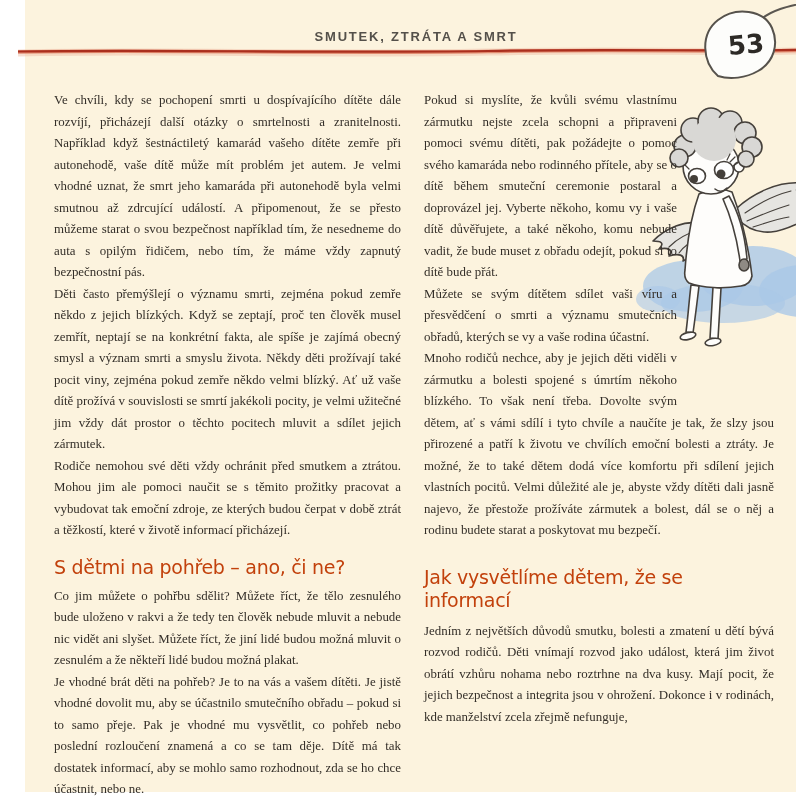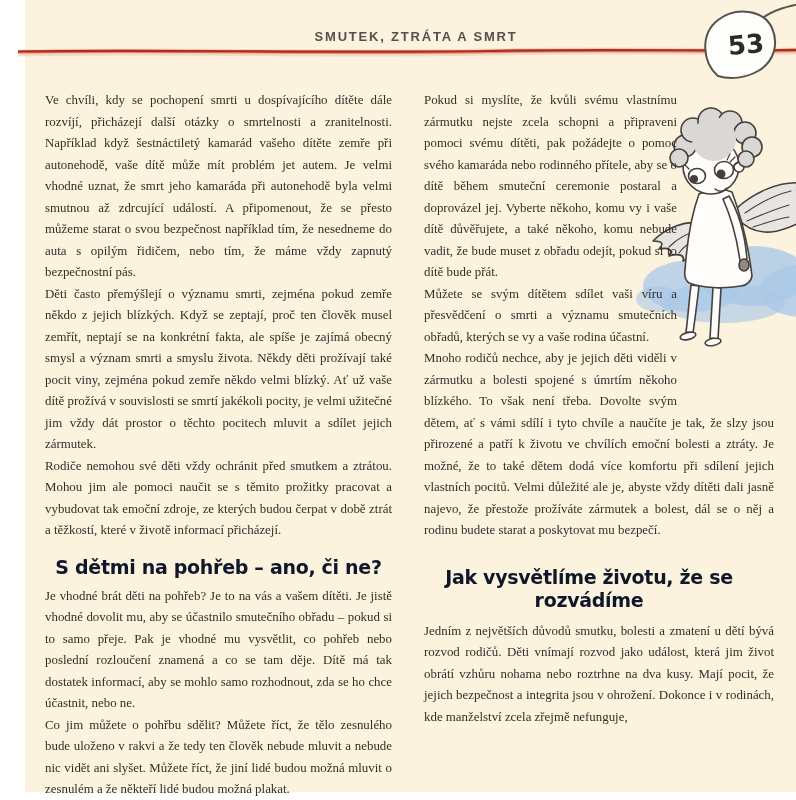--- a/index.html
+++ b/index.html
@@ -21,27 +21,27 @@
   }
   .divider { position:absolute; top:44px; left:0; width:796px; height:16px; z-index:2; }
   .page-number-wrap { position:absolute; left:660px; top:0; width:136px; height:96px; z-index:3; }
   .angel-wrap { position:absolute; left:615px; top:70px; width:182px; height:278px; z-index:2; }
 
   .col {
     position:absolute; top:90px; z-index:2;
     font-size:12.9px; line-height:21.5px; text-align:justify;
     hyphens:auto; -webkit-hyphens:auto;
   }
-  .col-left  { left:27px;  width:347px; }
+  .col-left  { left:36px;  width:347px; }
   .col-right { left:406px; width:350px; }
   .para { margin:0; }
   .section-heading {
-    font-family:"DejaVu Sans", sans-serif; font-weight:bold;
-    color:#0f172a; font-size:19px; line-height:23px;
-    margin:14px 0 7px 0; text-align:center; letter-spacing:-0.3px;
+    font-family:"DejaVu Sans", sans-serif; font-weight:normal;
+    color:#c2410c; font-size:19px; line-height:23px;
+    margin:14px 0 7px 0; text-align:left; letter-spacing:-0.3px;
   }
   .heading-right { margin-top:24px; margin-bottom:9px; max-width:330px; }
   .angel-spacer { float:right; width:97px; height:308px; }
 </style>
 </head>
 <body>
 
 <div class="page">
 
   <div class="edge edge-left"></div>
@@ -116,26 +116,26 @@
         <path d="M82,118 Q88,123 94,117" fill="none"></path>
       </g>
     </g>
   </svg>
 
   <div class="col col-left">
     <p class="para">Ve chvíli, kdy se pochopení smrti u dospívajícího dítěte dále rozvíjí, přicházejí další otázky o smrtelnosti a zranitelnosti. Například když šestnáctiletý kamarád vašeho dítěte zemře při autonehodě, vaše dítě může mít problém jet autem. Je velmi vhodné uznat, že smrt jeho kamaráda při autonehodě byla velmi smutnou až zdrcující událostí. A připomenout, že se přesto můžeme starat o svou bezpečnost například tím, že nesedneme do auta s opilým řidičem, nebo tím, že máme vždy zapnutý bezpečnostní pás.</p>
     <p class="para">Děti často přemýšlejí o významu smrti, zejména pokud zemře někdo z jejich blízkých. Když se zeptají, proč ten člověk musel zemřít, neptají se na konkrétní fakta, ale spíše je zajímá obecný smysl a význam smrti a smyslu života. Někdy děti prožívají také pocit viny, zejména pokud zemře někdo velmi blízký. Ať už vaše dítě prožívá v souvislosti se smrtí jakékoli pocity, je velmi užitečné jim vždy dát prostor o těchto pocitech mluvit a sdílet jejich zármutek.</p>
     <p class="para">Rodiče nemohou své děti vždy ochránit před smutkem a ztrátou. Mohou jim ale pomoci naučit se s těmito prožitky pracovat a vybudovat tak emoční zdroje, ze kterých budou čerpat v době ztrát a těžkostí, které v životě informací přicházejí.</p>
     <h2 class="section-heading">S dětmi na pohřeb – ano, či ne?</h2>
+    <p class="para">Co jim můžete o pohřbu sdělit? Můžete říct, že tělo zesnulého bude uloženo v rakvi a že tedy ten člověk nebude mluvit a nebude nic vidět ani slyšet. Můžete říct, že jiní lidé budou možná mluvit o zesnulém a že někteří lidé budou možná plakat.</p>
     <p class="para">Je vhodné brát děti na pohřeb? Je to na vás a vašem dítěti. Je jistě vhodné dovolit mu, aby se účastnilo smutečního obřadu – pokud si to samo přeje. Pak je vhodné mu vysvětlit, co pohřeb nebo poslední rozloučení znamená a co se tam děje. Dítě má tak dostatek informací, aby se mohlo samo rozhodnout, zda se ho chce účastnit, nebo ne.</p>
-    <p class="para">Co jim můžete o pohřbu sdělit? Můžete říct, že tělo zesnulého bude uloženo v rakvi a že tedy ten člověk nebude mluvit a nebude nic vidět ani slyšet. Můžete říct, že jiní lidé budou možná mluvit o zesnulém a že někteří lidé budou možná plakat.</p>
   </div>
 
   <div class="col col-right">
     <div class="angel-spacer"></div>
     <p class="para">Pokud si myslíte, že kvůli svému vlastnímu zármutku nejste zcela schopni a připraveni pomoci svému dítěti, pak požádejte o pomoc svého kamaráda nebo rodinného přítele, aby se o dítě během smuteční ceremonie postaral a doprovázel jej. Vyberte někoho, komu vy i vaše dítě důvěřujete, a také někoho, komu nebude vadit, že bude muset z obřadu odejít, pokud si to dítě bude přát.</p>
     <p class="para">Můžete se svým dítětem sdílet vaši víru a přesvědčení o smrti a významu smutečních obřadů, kterých se vy a vaše rodina účastní.</p>
     <p class="para">Mnoho rodičů nechce, aby je jejich děti viděli v zármutku a bolesti spojené s úmrtím někoho blízkého. To však není třeba. Dovolte svým dětem, ať s vámi sdílí i tyto chvíle a naučíte je tak, že slzy jsou přirozené a patří k životu ve chvílích emoční bolesti a ztráty. Je možné, že to také dětem dodá více komfortu při sdílení jejich vlastních pocitů. Velmi důležité ale je, abyste vždy dítěti dali jasně najevo, že přestože prožíváte zármutek a bolest, dál se o něj a rodinu budete starat a poskytovat mu bezpečí.</p>
-    <h2 class="section-heading heading-right">Jak vysvětlíme životu, že se rozvádíme</h2>
+    <h2 class="section-heading heading-right">Jak vysvětlíme dětem, že se informací</h2>
     <p class="para">Jedním z největších důvodů smutku, bolesti a zmatení u dětí bývá rozvod rodičů. Děti vnímají rozvod jako událost, která jim život obrátí vzhůru nohama nebo roztrhne na dva kusy. Mají pocit, že jejich bezpečnost a integrita jsou v ohrožení. Dokonce i v rodinách, kde manželství zcela zřejmě nefunguje,</p>
   </div>
 
 </div>
 
 </body></html>

